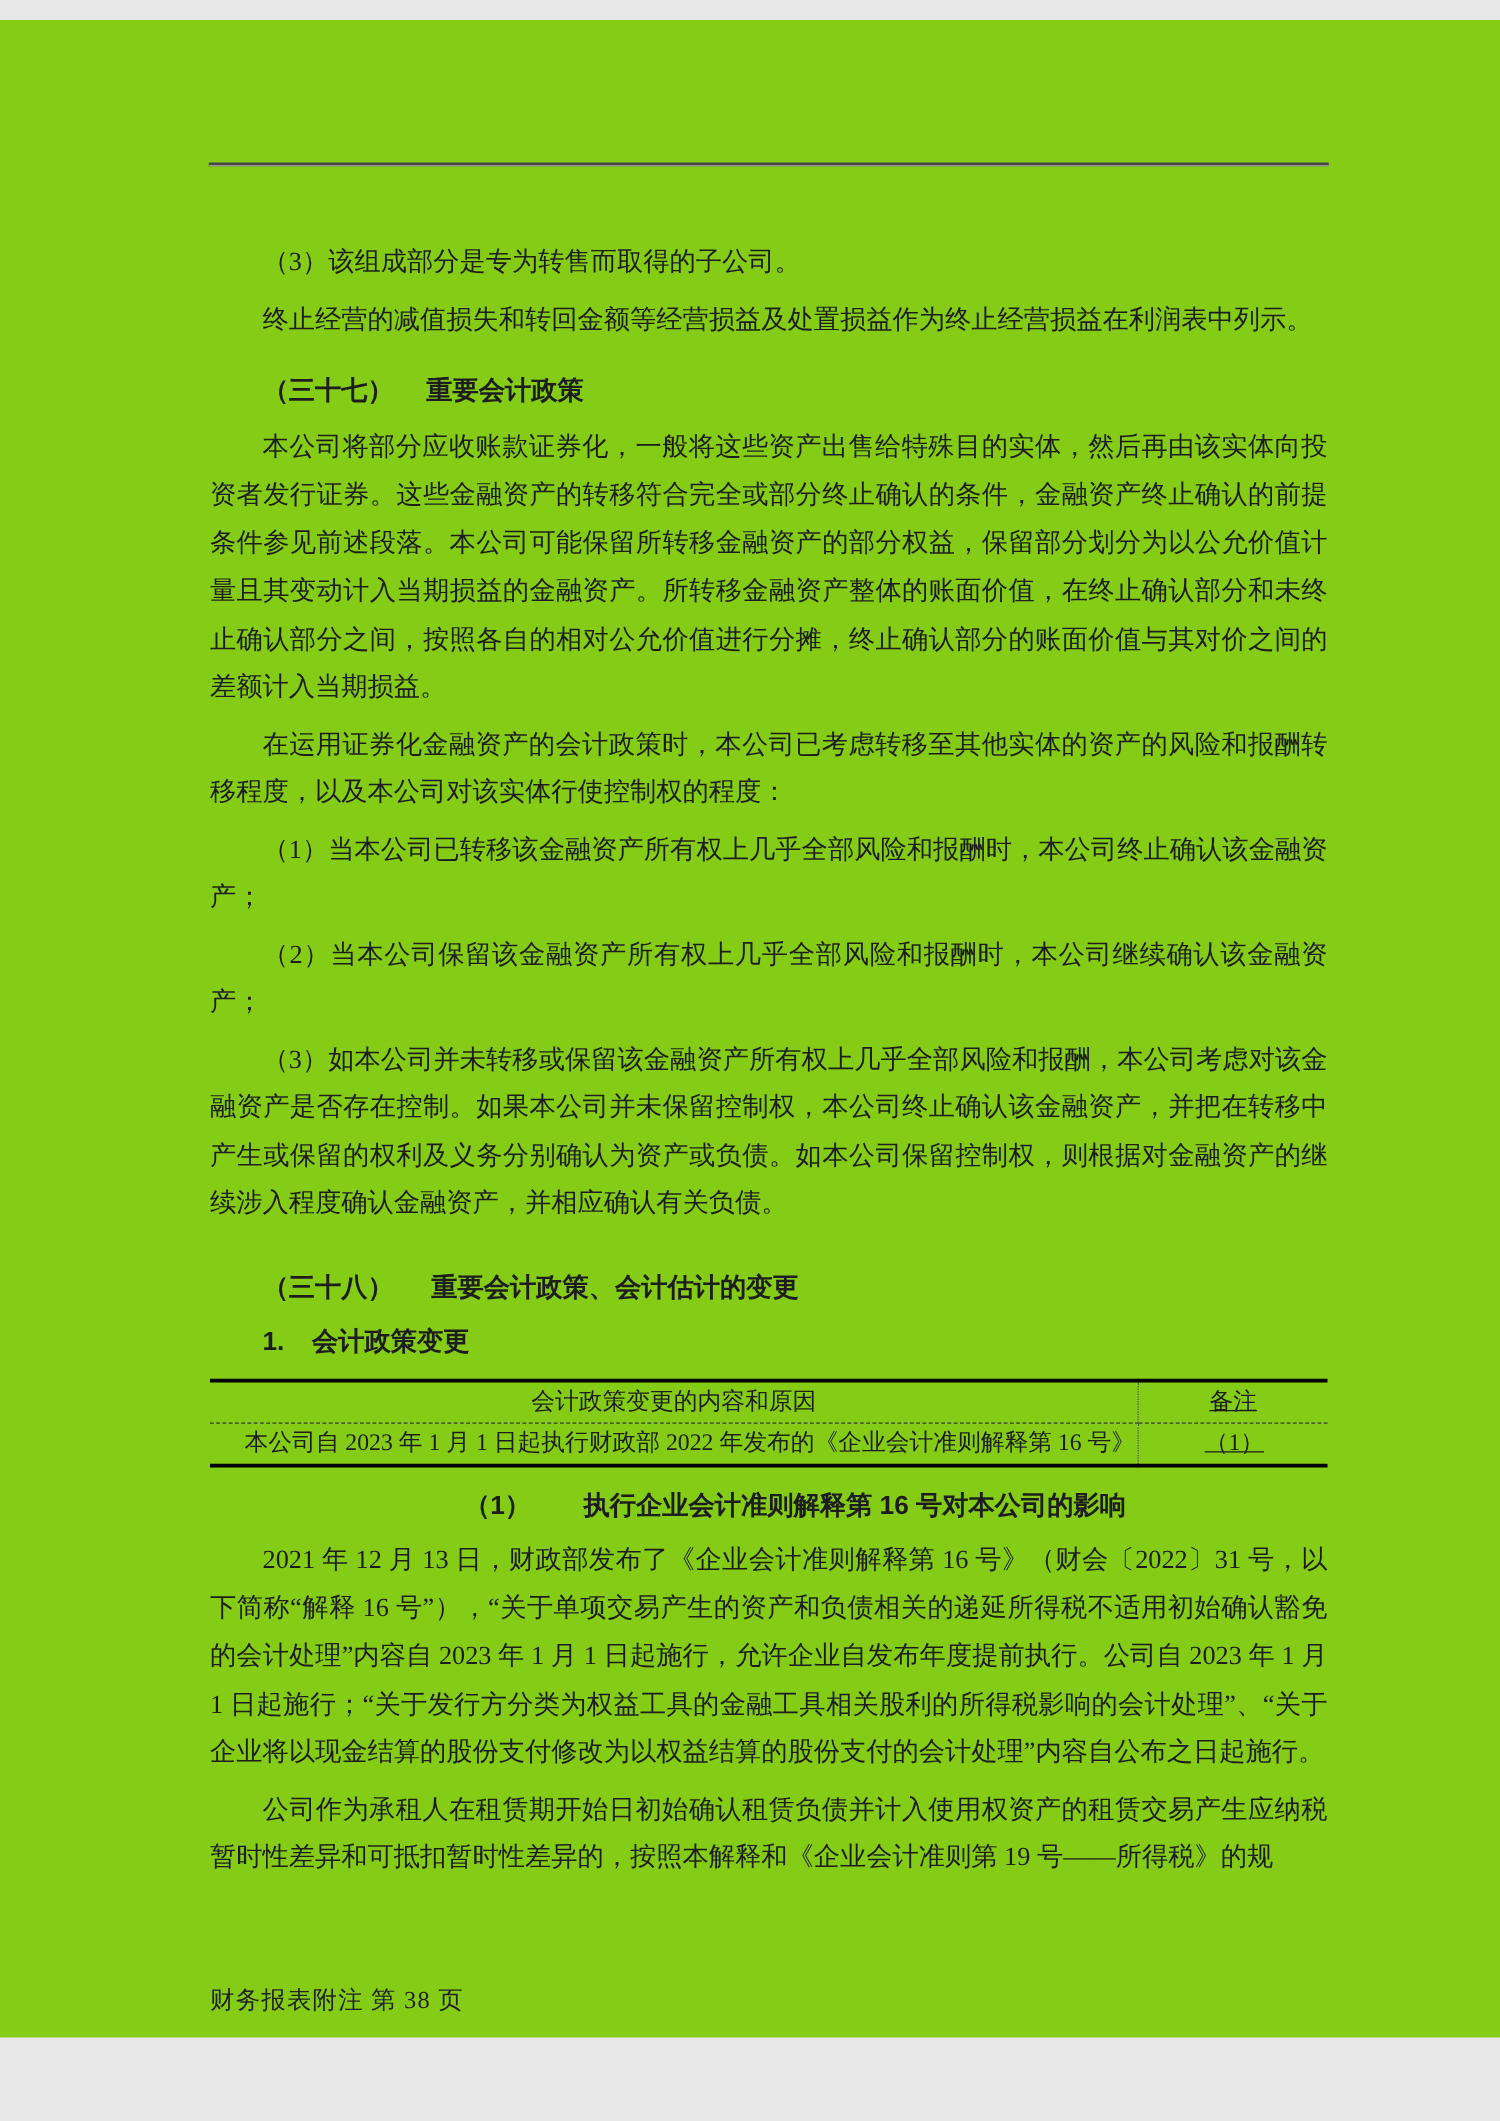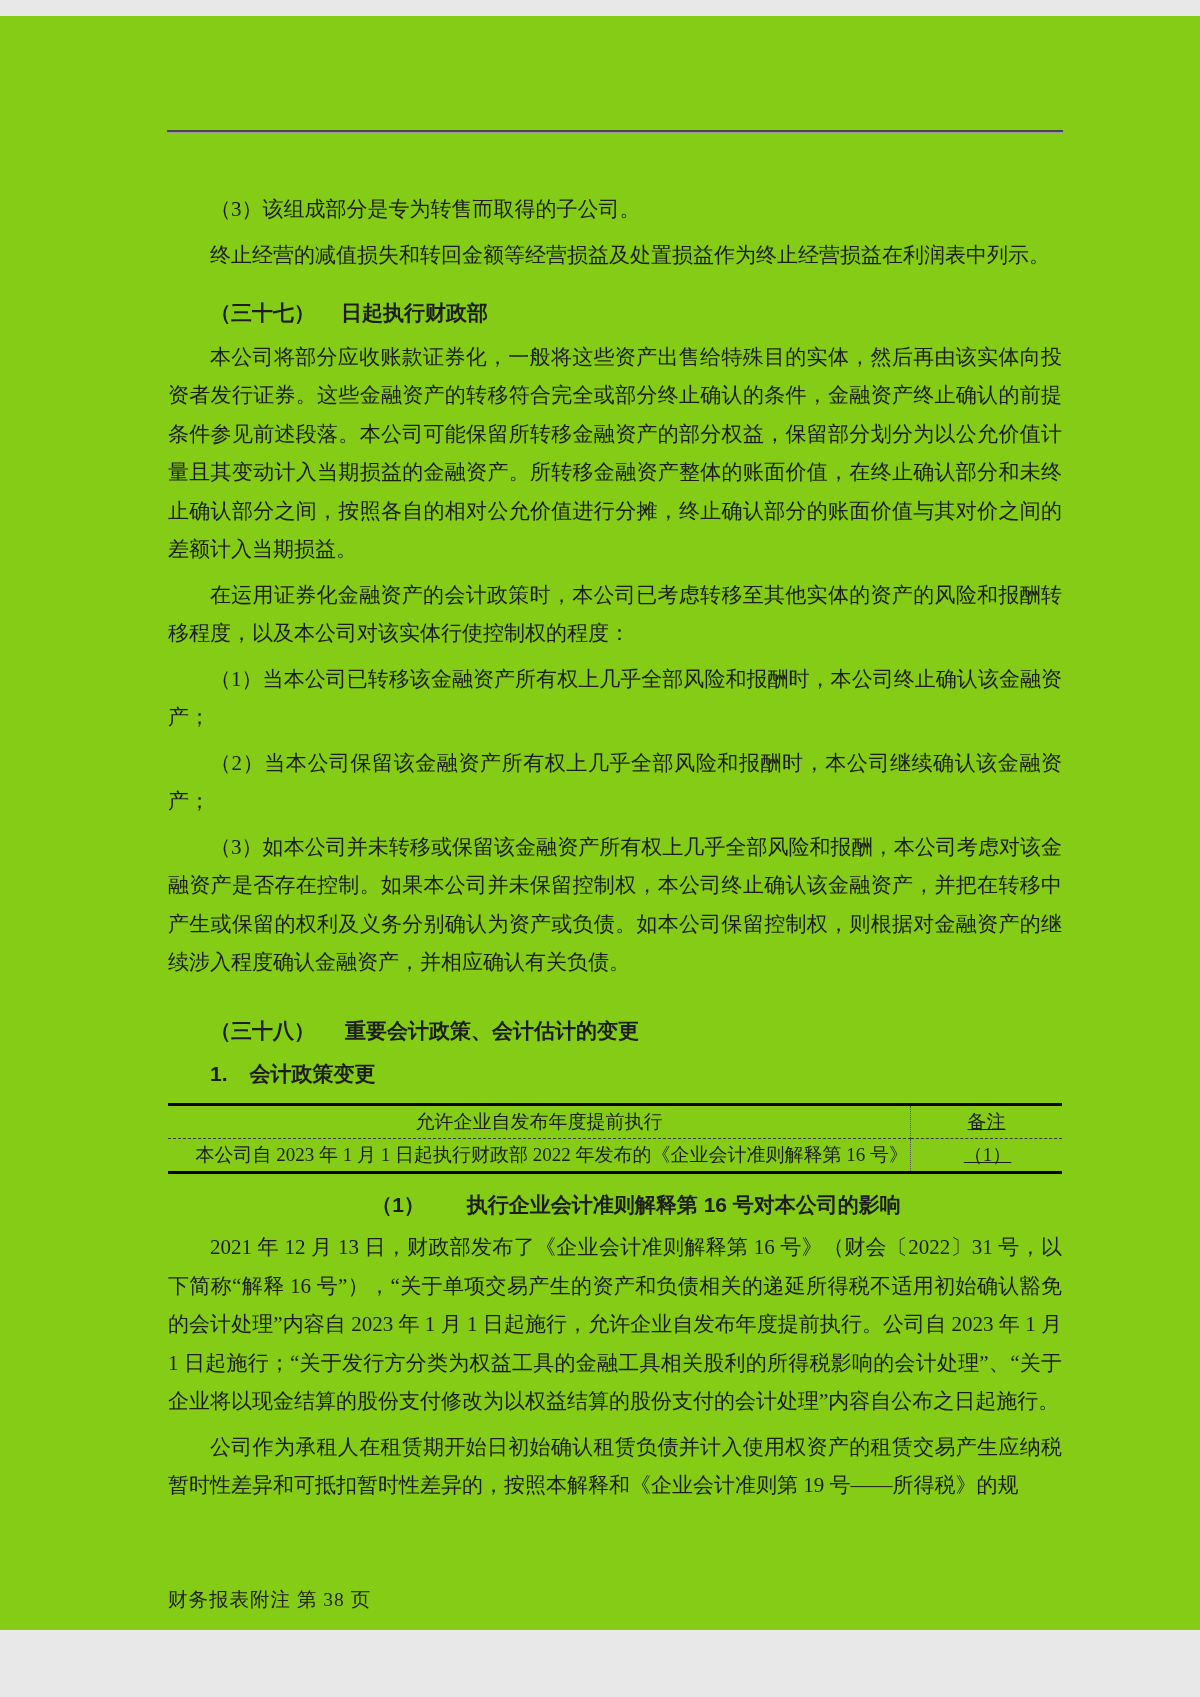--- a/index.html
+++ b/index.html
@@ -54,21 +54,21 @@
 
   <div class="top-rule"></div>
 
   <div class="content">
 
     <p>（3）该组成部分是专为转售而取得的子公司。</p>
 
     <p>终止经营的减值损失和转回金额等经营损益及处置损益作为终止经营损益在利润表中列示。</p>
 
     <div class="head" id="h37">
-      <span class="n">（三十七）</span><span class="t">日起执行财政部</span>
+      <span class="n">（三十七）</span><span class="t">重要会计政策</span>
     </div>
 
     <p>本公司将部分应收账款证券化，一般将这些资产出售给特殊目的实体，然后再由该实体向投资者发行证券。这些金融资产的转移符合完全或部分终止确认的条件，金融资产终止确认的前提条件参见前述段落。本公司可能保留所转移金融资产的部分权益，保留部分划分为以公允价值计量且其变动计入当期损益的金融资产。所转移金融资产整体的账面价值，在终止确认部分和未终止确认部分之间，按照各自的相对公允价值进行分摊，终止确认部分的账面价值与其对价之间的差额计入当期损益。</p>
 
     <p>在运用证券化金融资产的会计政策时，本公司已考虑转移至其他实体的资产的风险和报酬转移程度，以及本公司对该实体行使控制权的程度：</p>
 
     <p>（1）当本公司已转移该金融资产所有权上几乎全部风险和报酬时，本公司终止确认该金融资产；</p>
 
     <p>（2）当本公司保留该金融资产所有权上几乎全部风险和报酬时，本公司继续确认该金融资产；</p>
 
@@ -78,21 +78,21 @@
       <span class="n">（三十八）</span><span class="t">重要会计政策、会计估计的变更</span>
     </div>
 
     <div class="head" id="h381">
       <span class="n">1.</span><span class="t">会计政策变更</span>
     </div>
 
     <table class="ptable">
       <tbody>
           <tr>
-        <th>允许企业自发布年度提前执行</th>
+        <th>会计政策变更的内容和原因</th>
         <th class="note">备注</th>
       </tr>
       <tr>
         <td>本公司自 2023 年 1 月 1 日起执行财政部 2022 年发布的《企业会计准则解释第 16 号》</td>
         <td class="note">（1）</td>
       </tr>
     </tbody>
       </table>
 
     <div class="head" id="h3811">

